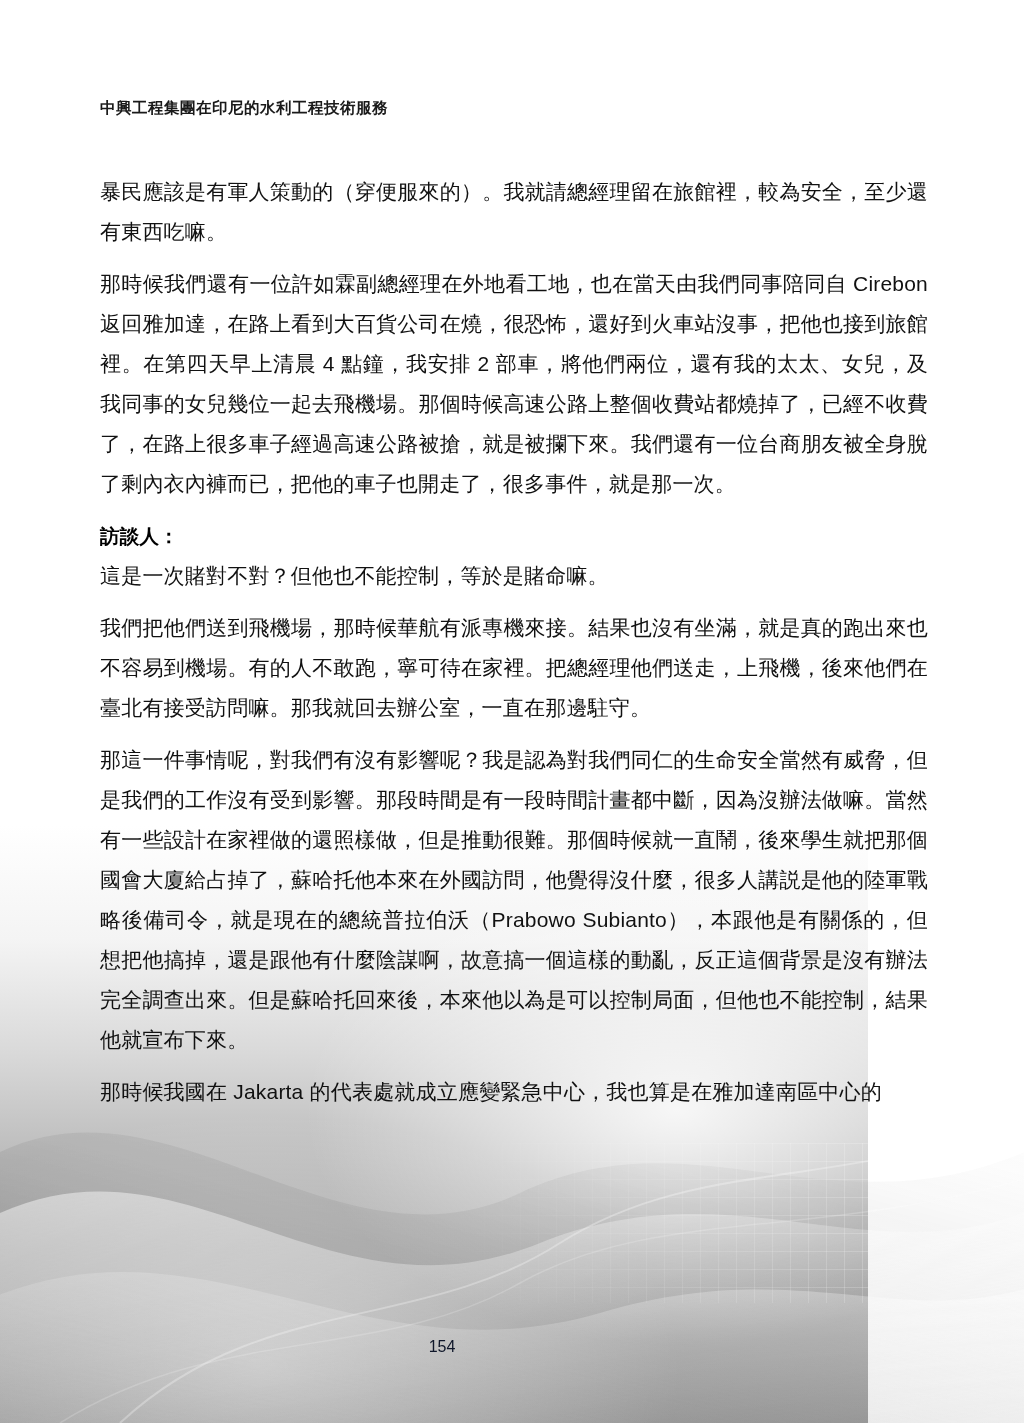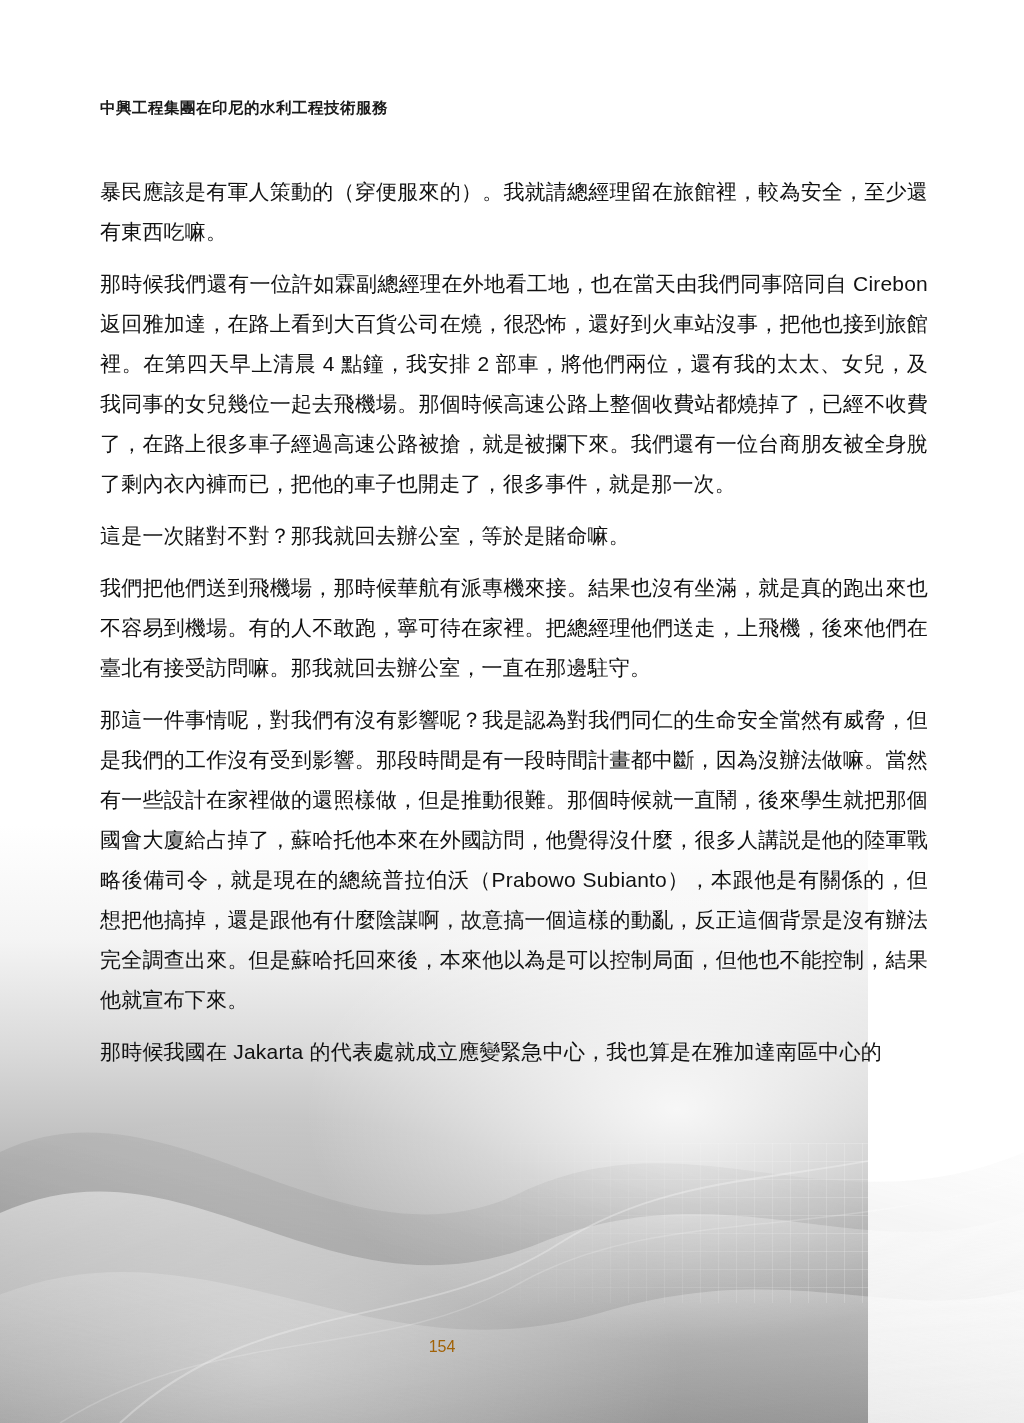--- a/index.html
+++ b/index.html
@@ -94,21 +94,21 @@
     margin-top: 0;
   }
 
   .page-number {
     position: absolute;
     left: 16px;
     right: 0;
     top: 1338px;
     text-align: center;
     font-size: 16px;
-    color: #a16207;
+    color: #0f172a;
     font-family: "Liberation Sans", "DejaVu Sans", sans-serif;
   }
 </style>
 </head>
 <body>
 
 <div class="page">
 
   <div class="page-bg"></div>
 
@@ -134,21 +134,22 @@
     <path d="M60,560 C220,460 380,500 520,420 C660,342 820,380 1044,310" fill="none" stroke="#ffffff" stroke-opacity="0.22" stroke-width="1.5"></path>
   </svg>
 
   <div class="bg-grid"></div>
 
   <div class="running-head">中興工程集團在印尼的水利工程技術服務</div>
 
   <div class="content">
     <p class="para">暴民應該是有軍人策動的（穿便服來的）。我就請總經理留在旅館裡，較為安全，至少還有東西吃嘛。</p>
     <p class="para">那時候我們還有一位許如霖副總經理在外地看工地，也在當天由我們同事陪同自 Cirebon 返回雅加達，在路上看到大百貨公司在燒，很恐怖，還好到火車站沒事，把他也接到旅館裡。在第四天早上清晨 4 點鐘，我安排 2 部車，將他們兩位，還有我的太太、女兒，及我同事的女兒幾位一起去飛機場。那個時候高速公路上整個收費站都燒掉了，已經不收費了，在路上很多車子經過高速公路被搶，就是被攔下來。我們還有一位台商朋友被全身脫了剩內衣內褲而已，把他的車子也開走了，很多事件，就是那一次。</p>
-    <p class="para speech">這是一次賭對不對？那我就回去辦公室，等於是賭命嘛。</p>
+    <p class="speaker">訪談人：</p>
+    <p class="para speech">這是一次賭對不對？但他也不能控制，等於是賭命嘛。</p>
     <p class="para">我們把他們送到飛機場，那時候華航有派專機來接。結果也沒有坐滿，就是真的跑出來也不容易到機場。有的人不敢跑，寧可待在家裡。把總經理他們送走，上飛機，後來他們在臺北有接受訪問嘛。那我就回去辦公室，一直在那邊駐守。</p>
     <p class="para">那這一件事情呢，對我們有沒有影響呢？我是認為對我們同仁的生命安全當然有威脅，但是我們的工作沒有受到影響。那段時間是有一段時間計畫都中斷，因為沒辦法做嘛。當然有一些設計在家裡做的還照樣做，但是推動很難。那個時候就一直鬧，後來學生就把那個國會大廈給占掉了，蘇哈托他本來在外國訪問，他覺得沒什麼，很多人講説是他的陸軍戰略後備司令，就是現在的總統普拉伯沃（Prabowo Subianto），本跟他是有關係的，但想把他搞掉，還是跟他有什麼陰謀啊，故意搞一個這樣的動亂，反正這個背景是沒有辦法完全調查出來。但是蘇哈托回來後，本來他以為是可以控制局面，但他也不能控制，結果他就宣布下來。</p>
     <p class="para">那時候我國在 Jakarta 的代表處就成立應變緊急中心，我也算是在雅加達南區中心的</p>
   </div>
 
   <div class="page-number">154</div>
 
 </div>
 
 </body></html>

